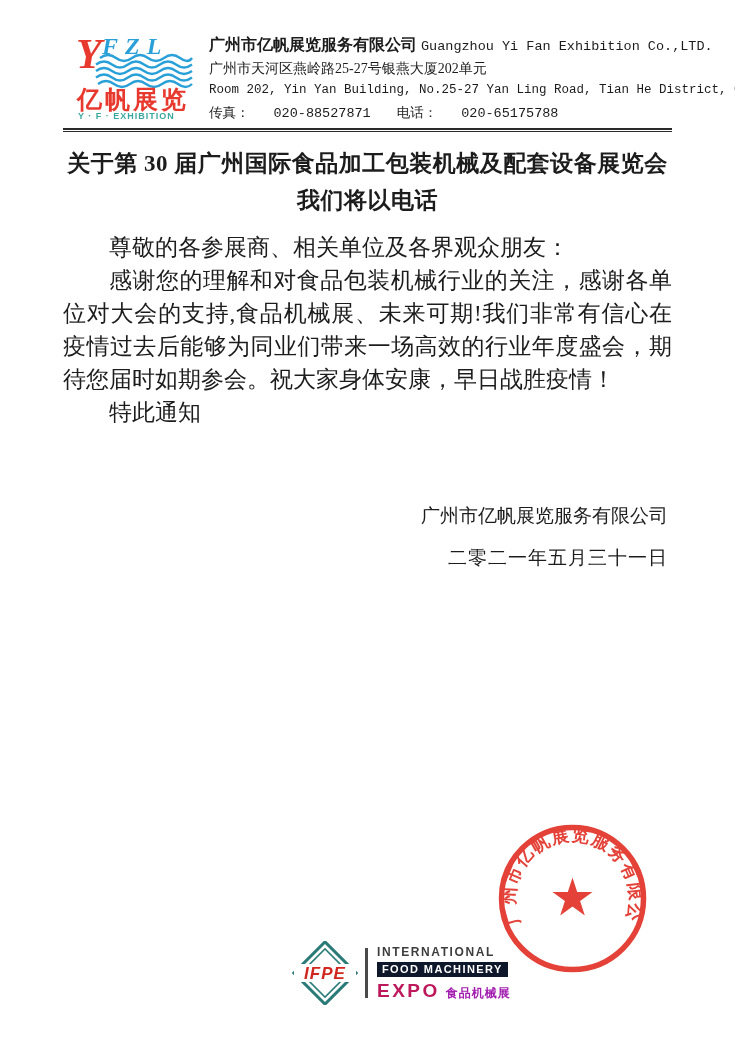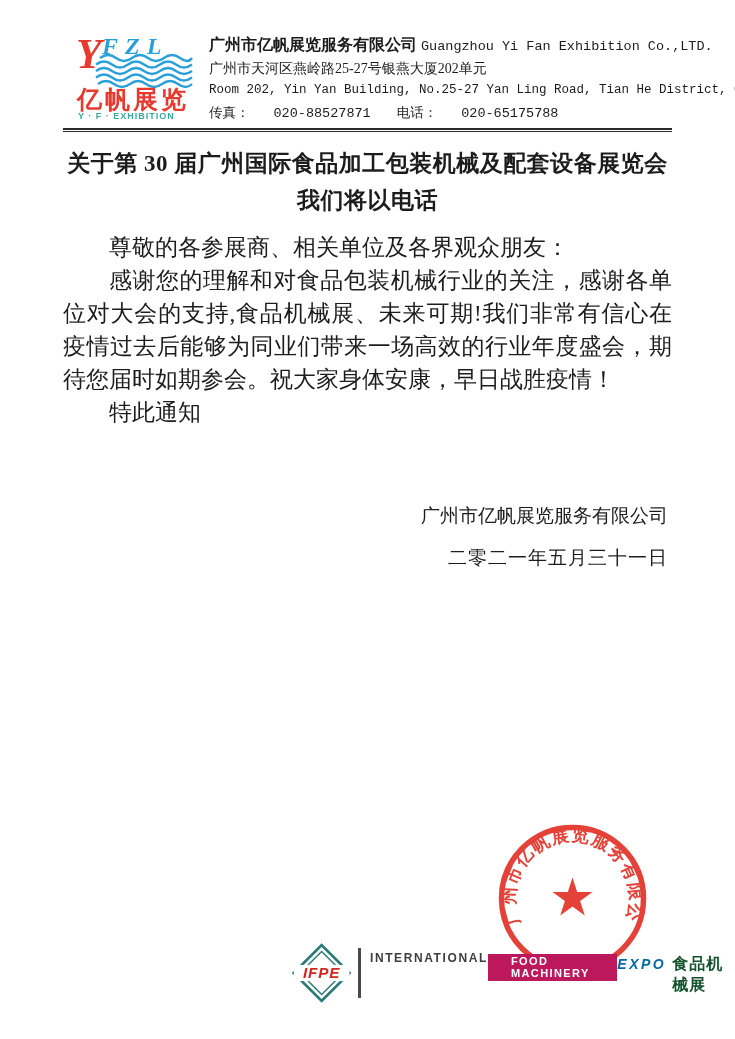--- a/index.html
+++ b/index.html
@@ -77,31 +77,31 @@
   
   .footer-logo {
     position: absolute;
     left: 292px;
     top: 941px;
     display: flex;
     align-items: center;
     font-family: "Liberation Sans", "DejaVu Sans", sans-serif;
   }
   .fl-bar { width: 3px; height: 50px; background: #4a4a4a; margin: 0 9px 0 7px; }
-  .fl-lines { display: flex; flex-direction: row; justify-content: space-between; }
+  .fl-lines { display: flex; flex-direction: column; justify-content: space-between; }
   .fl-line1 { font-size: 12px; font-weight: bold; color: #3d3d3d; letter-spacing: 1.6px; }
   .fl-line2 {
     display: inline-block; align-self: flex-start;
-    margin-top: 3px; padding: 1px 5px 2px 23px;
-    background: #be185d; color: #ffffff;
+    margin-top: 3px; padding: 1px 5px 2px 5px;
+    background: #0f172a; color: #ffffff;
     font-size: 11px; font-weight: bold; letter-spacing: 1.4px;
   }
   .fl-line3 { margin-top: 3px; display: flex; align-items: baseline; }
-  .fl-expo { font-size: 14px; font-weight: bold; color: #0369a1; letter-spacing: 2.5px; font-style: italic; }
-  .fl-expo-cn { font-size: 16px; font-weight: bold; color: #14532d; margin-left: 6px; letter-spacing: 1px; }
+  .fl-expo { font-size: 19px; font-weight: bold; color: #be185d; letter-spacing: 2.5px; }
+  .fl-expo-cn { font-size: 12px; font-weight: bold; color: #a21caf; margin-left: 6px; letter-spacing: 1px; }
 </style>
 </head>
 <body>
 
 <div class="page">
 
   <div class="header">
     <svg class="logo-svg" width="120" height="90" viewBox="0 0 118 90">
       <text x="26" y="24" font-size="24" font-style="italic" font-weight="bold" fill="#2aa0d8" letter-spacing="7">FZL</text>
       <text x="0" y="38" font-size="42" font-style="italic" font-weight="bold" fill="#e8392e">Y</text>

